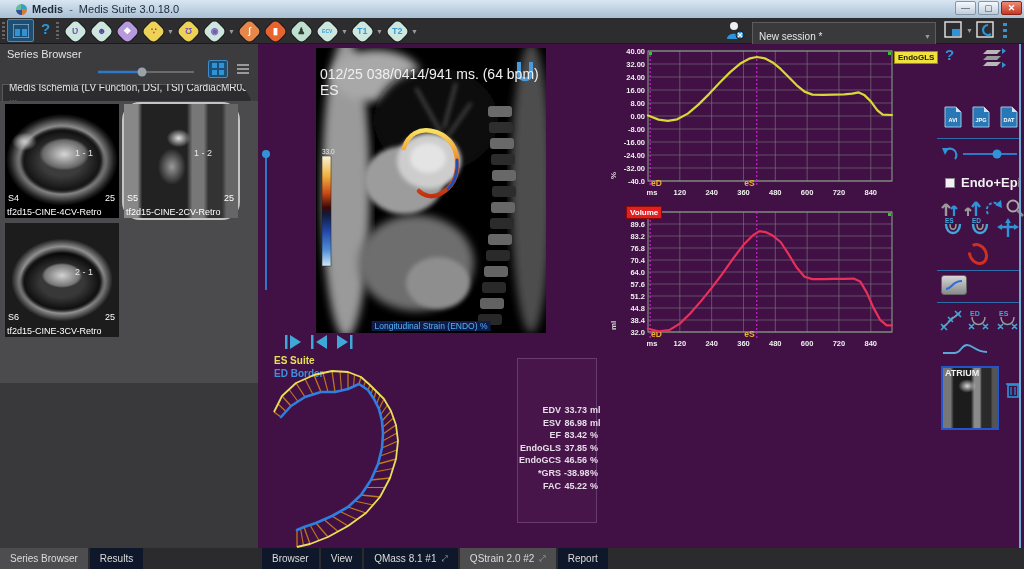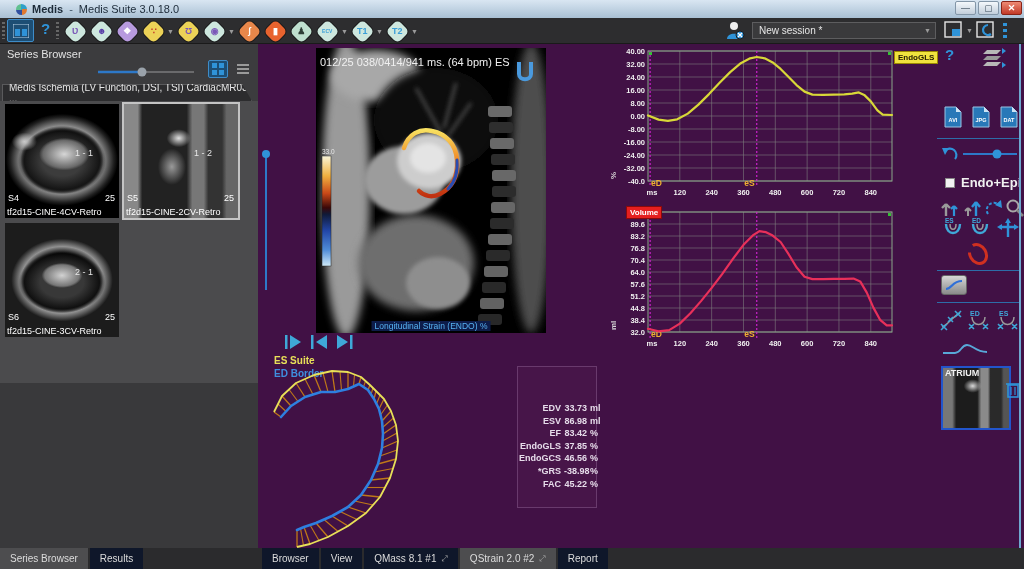--- a/index.html
+++ b/index.html
@@ -29,21 +29,21 @@
   #layout-btn { position:absolute; left:7px; top:1px; width:27px; height:23px;
     background:#1d4e74; border:1px solid #3e8cc8; border-radius:2px;
     display:flex; align-items:center; justify-content:center; }
   #help-main { position:absolute; left:41px; top:2px; color:#2f93d8; font-size:15px; font-weight:bold; }
   #appicons { position:absolute; left:62px; top:1px; display:flex; align-items:center; height:24px; }
   .dia-cell { width:26px; height:24px; display:flex; align-items:center; justify-content:center; }
   .dia { width:17px; height:17px; border-radius:5px; transform:rotate(45deg);
     display:flex; align-items:center; justify-content:center; box-shadow:0 0 0 1px rgba(0,0,0,.4); }
   .dia > span { transform:rotate(-45deg); font-size:9px; font-weight:bold; line-height:1; }
   .caret { width:9px; color:#9a9a9a; font-size:7px; text-align:center; }
-  #session-select { position:absolute; left:752px; top:4px; width:184px; height:17px;
+  #session-select { position:absolute; left:752px; top:4px; width:184px; height:28px;
     background:#3a3a3c; border:1px solid #5d5d5f; color:#e6e6e6; font-size:10px;
     display:flex; align-items:center; padding-left:6px; }
   #session-select .sel-caret { position:absolute; right:4px; color:#9a9a9a; font-size:7px; }
   .tbicon { position:absolute; top:3px; }
   #menu-dots { position:absolute; left:1003px; top:5px; width:4px; height:16px;
     background:repeating-linear-gradient(#2f93d8 0 3px, transparent 3px 6px); }
 
   
   #leftpanel { position:absolute; left:0; top:44px; width:258px; height:504px; background:#3c3c3e; }
   #sb-title { position:absolute; left:7px; top:4px; font-size:11px; color:#e2e2e2; }
@@ -78,52 +78,52 @@
   .mri-c { background:
     radial-gradient(ellipse 26px 16px at 50% 46%, #d2d2d2, #777 66%, rgba(0,0,0,0) 78%),
     radial-gradient(ellipse 48px 34px at 50% 52%, #383838 45%, #101010 78%, rgba(0,0,0,0) 90%),
     radial-gradient(ellipse 54px 44px at 50% 50%, rgba(0,0,0,0) 60%, #909090 76%, #1c1c1c 94%),
     #000; }
   #leftfill { position:absolute; left:0; top:339px; width:258px; height:165px; background:#39393b; }
 
   
   #main { position:absolute; left:258px; top:44px; width:677px; height:504px; background:#411145; }
   #viewer { position:absolute; left:58px; top:4px; width:230px; height:285px; background:#000; overflow:hidden; }
-  #viewer-header { position:absolute; left:4px; top:8px; font-size:11px; color:#f0f0f0; z-index:5; }
+  #viewer-header { position:absolute; left:4px; top:18px; font-size:14px; color:#f0f0f0; z-index:5; }
   #viewer-footer { position:absolute; left:50%; transform:translateX(-50%); bottom:2px; font-size:8.5px;
     color:#57b2f2; background:#0d1c4a; padding:0 3px; z-index:5; white-space:nowrap;margin-top:28px; }
   #cbar-label { position:absolute; left:6px; top:100px; font-size:6.5px; color:#e8e8e8; z-index:5; }
   #vslider { position:absolute; left:2px; top:98px; }
   #playback { position:absolute; left:27px; top:291px; display:flex; gap:9px; }
   #es-border-label { position:absolute; left:16px; top:311px; font-size:10px; font-weight:bold; color:#e8e058; }
   #ed-border-label { position:absolute; left:16px; top:324px; font-size:10px; font-weight:bold; color:#3f8fdf; }
   #contour { position:absolute; left:8px; top:318px; }
-  #measurebox { position:absolute; left:259px; top:322px; width:80px; height:142px;
-    background:#471549; border:1px solid #693a6d; padding-top:36px; }
+  #measurebox { position:absolute; left:259px; top:314px; width:80px; height:165px;
+    background:#471549; border:1px solid #693a6d; padding-top:46px; }
   .mrow { display:grid; grid-template-columns:43px 23px 12px; column-gap:3px; height:12.6px;
     font-size:9px; font-weight:bold; color:#e6dcea; }
   .mrow .ml { text-align:right; } .mrow .mv { text-align:right; } .mrow .mu { text-align:left; }
   .chart { position:absolute; }
   #chartA { left:350px; top:1px; } #chartB { left:350px; top:160px; }
   .legend { position:absolute; font-size:8px; font-weight:bold; padding:1px 3px; z-index:6; }
   #legendA { left:636px; top:7px; background:#f0e23e; color:#201800; border:1px solid #9a8a00; }
   #legendB { left:368px; top:162px; background:#e41f1f; color:#fff; border:1px solid #8a0a0a; }
 
   
   #rightpanel { position:absolute; left:935px; top:44px; width:89px; height:504px; background:#411145; }
   .rp-div { position:absolute; left:2px; width:83px; height:1px; background:#2d6da8; }
   #rp-help { position:absolute; left:10px; top:2px; color:#2f93d8; font-size:15px; font-weight:bold; }
   .rp-abs { position:absolute; }
   #endoepi-row { position:absolute; left:10px; top:131px; display:flex; align-items:center; gap:6px; }
   #endoepi-box { width:10px; height:10px; background:#f2f2f2; border:1px solid #888; }
   #endoepi-label { font-size:13px; font-weight:bold; color:#f0f0f0; }
   #scurve-btn { position:absolute; left:6px; top:231px; width:26px; height:20px; border-radius:3px;
     background:linear-gradient(#d6d6d6,#8a8a8a); border:1px solid #666;
     display:flex; align-items:center; justify-content:center; }
-  #atrium-thumb { position:absolute; left:6px; top:322px; width:70px; height:64px;
+  #atrium-thumb { position:absolute; left:6px; top:322px; width:58px; height:64px;
     border:2px solid #2255cc; background:
       radial-gradient(ellipse 12px 9px at 45% 30%, #d8d8d8, rgba(0,0,0,0) 75%),
       linear-gradient(90deg,#777 0 14%, #1c1c1c 20% 52%, #8a8a8a 58% 68%, #2a2a2a 72% 88%, #555 92%),
       #000; }
   #atrium-label { position:absolute; left:2px; top:0; font-size:9px; font-weight:bold; color:#f0f0f0; }
   #rp-scroll { position:absolute; left:1019px; top:44px; width:2px; height:504px; background:#6fa8d0; }
 
   
   #tabbar { position:absolute; left:0; top:548px; width:1024px; height:21px; background:#2b2b2d;
     display:flex; align-items:stretch; font-size:10px; color:#dcdcdc; }
@@ -277,21 +277,21 @@
     </div>
 
     <div id="thumbzone">
       <div class="thumb" style="left:5px; top:3px;">
         <div class="mri mri-a"></div>
         <div class="cell">1 - 1</div>
         <div class="sno">S4</div>
         <div class="fct">25</div>
         <div class="cap">tf2d15-CINE-4CV-Retro</div>
       </div>
-      <div class="thumb sel" style="left:124px; top:3px;">
+      <div class="thumb sel" style="left:124px; top:3px;border-radius:16px;">
         <div class="mri mri-b"></div>
         <div class="cell">1 - 2</div>
         <div class="sno">S5</div>
         <div class="fct">25</div>
         <div class="cap">tf2d15-CINE-2CV-Retro</div>
       </div>
       <div class="thumb" style="left:5px; top:122px;">
         <div class="mri mri-c"></div>
         <div class="cell">2 - 1</div>
         <div class="sno">S6</div>

